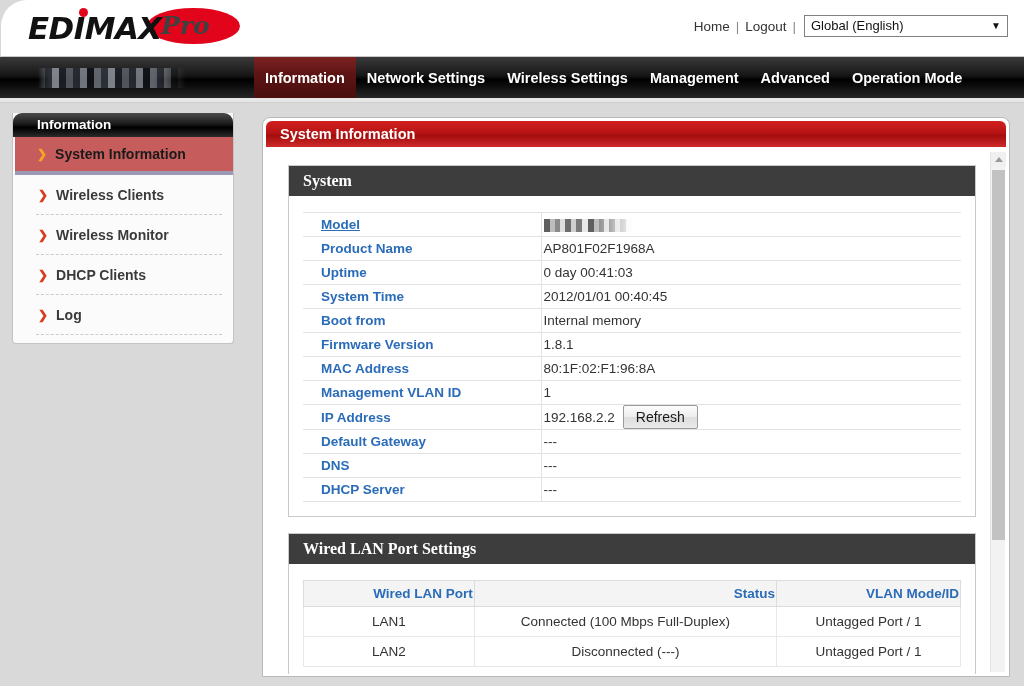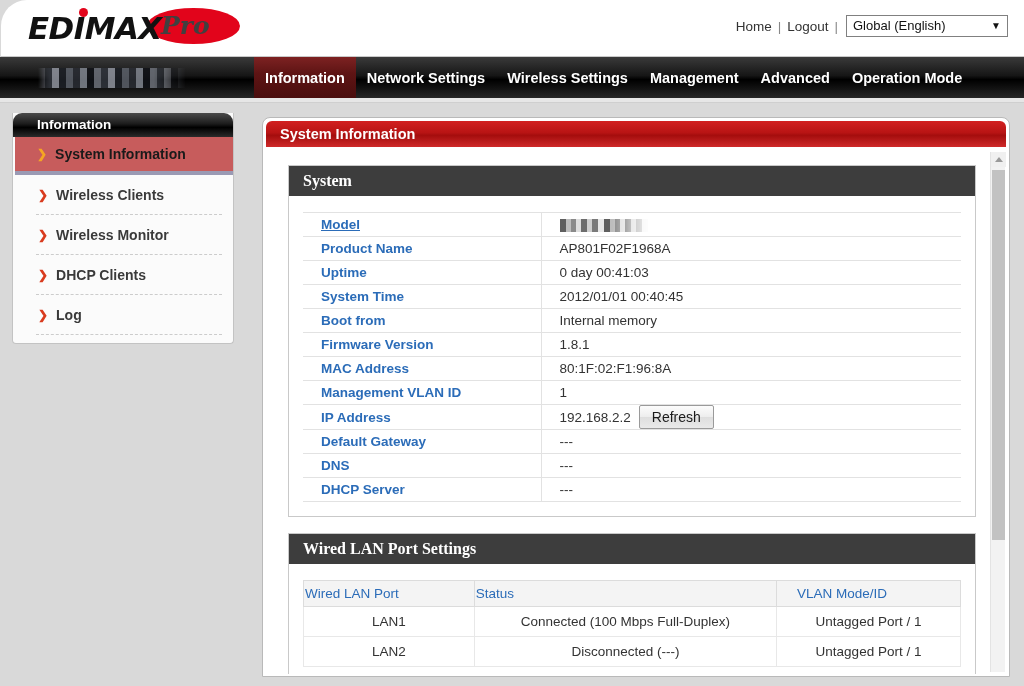--- a/index.html
+++ b/index.html
@@ -80,21 +80,21 @@
   }
   #topright a {
     color: #333333;
     text-decoration: none;
     padding: 0 5px;
     cursor: pointer;
   }
   #topright .sep { color: #888; padding: 0 1px; }
   .lang-select {
     margin-left: 7px;
-    width: 162px; height: 22px;
+    width: 204px; height: 22px;
     background: #ffffff;
     border: 1px solid #808080;
     position: relative;
     font-size: 13px;
     color: #111;
     line-height: 20px;
     padding-left: 6px;
     cursor: pointer;
   }
   .lang-select .arrow {
@@ -320,21 +320,21 @@
   table.kv tr:first-child td { border-top: 1px solid #e2e2e2; text-decoration: underline; }
   table.kv td.k {
     width: 238px;
     color: #2b6cb8;
     font-weight: bold;
     border-right: 1px solid #e2e2e2;
     padding-left: 18px;
   }
   table.kv td.v {
     color: #333333;
-    padding-left: 18px;
+    padding-left: 2px;
   }
   .redact {
     display: inline-block;
     width: 88px; height: 13px;
     vertical-align: middle;
     background:
       repeating-linear-gradient(90deg,
         #5f5f5f 0px, #5f5f5f 6px,
         #bdbdbd 6px, #bdbdbd 11px,
         #8a8a8a 11px, #8a8a8a 16px,
@@ -365,23 +365,23 @@
   table.lan {
     width: 100%;
     border-collapse: collapse;
     font-size: 13.5px;
     border: 1px solid #dcdcdc;
   }
   table.lan th {
     height: 26px;
     background: #f4f4f4;
     color: #2b6cb8;
-    font-weight: normal;
+    font-weight: bold;
     border: 1px solid #dcdcdc;
-    text-align: left;
+    text-align: right;
   }
   table.lan td {
     height: 30px;
     text-align: center;
     color: #333333;
     border: 1px solid #e8e8e8;
   }
   table.lan .col-port { width: 26%; }
   table.lan .col-status { width: 46%; }
   table.lan .col-vlan { width: 28%; padding-left: 20px; }

